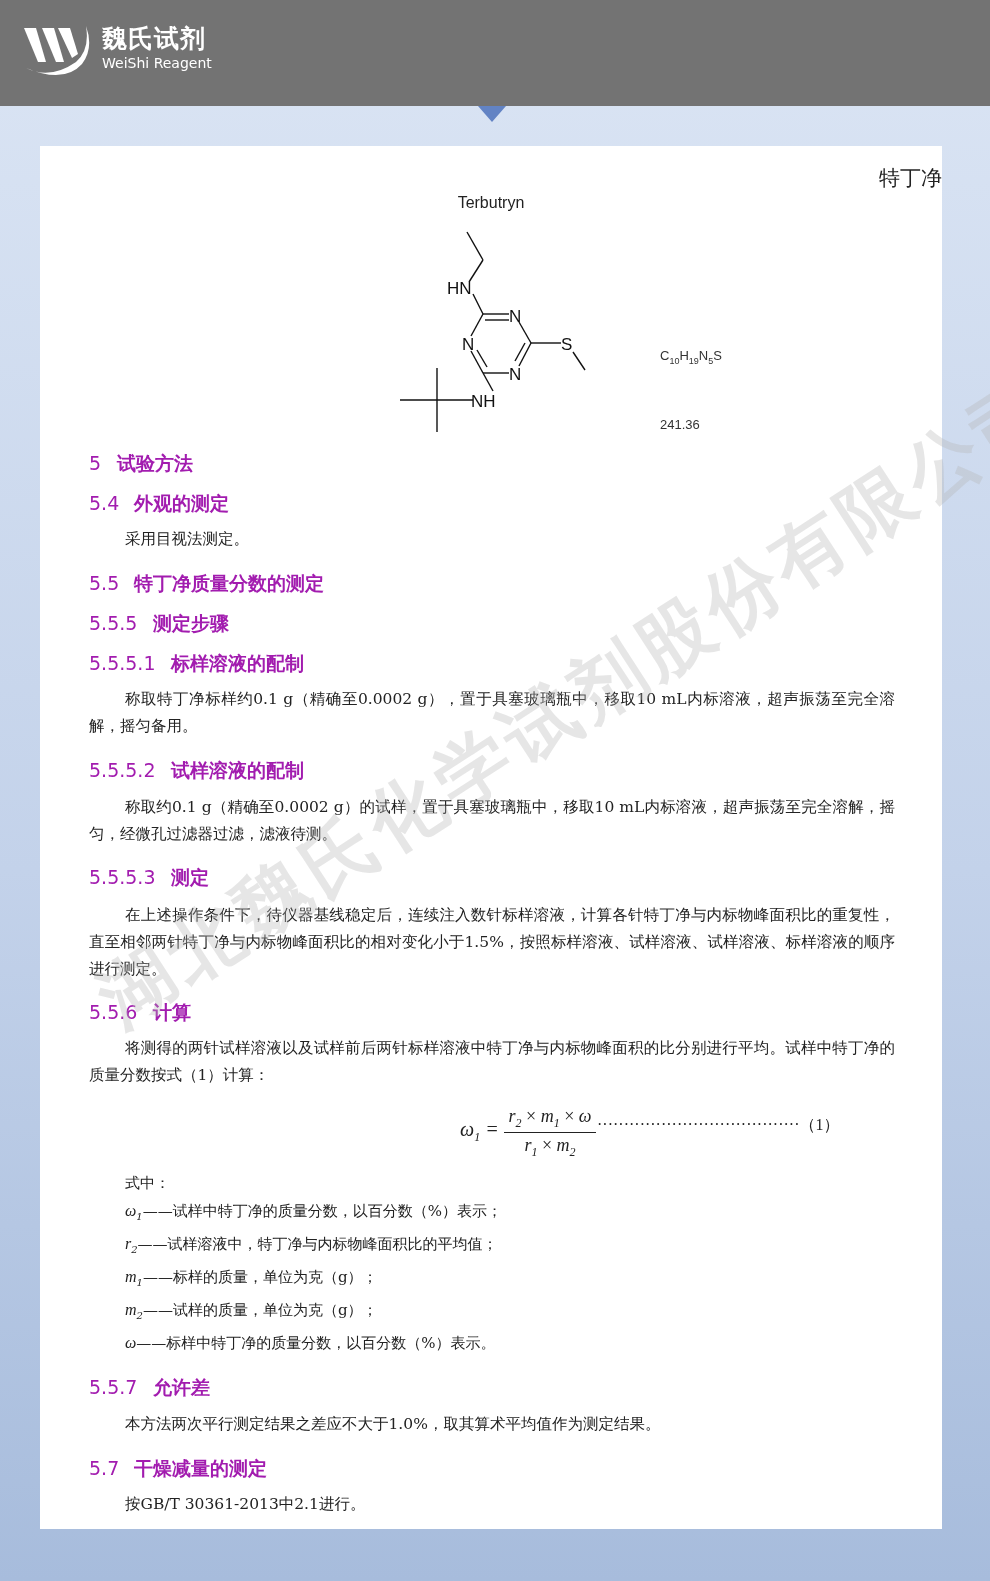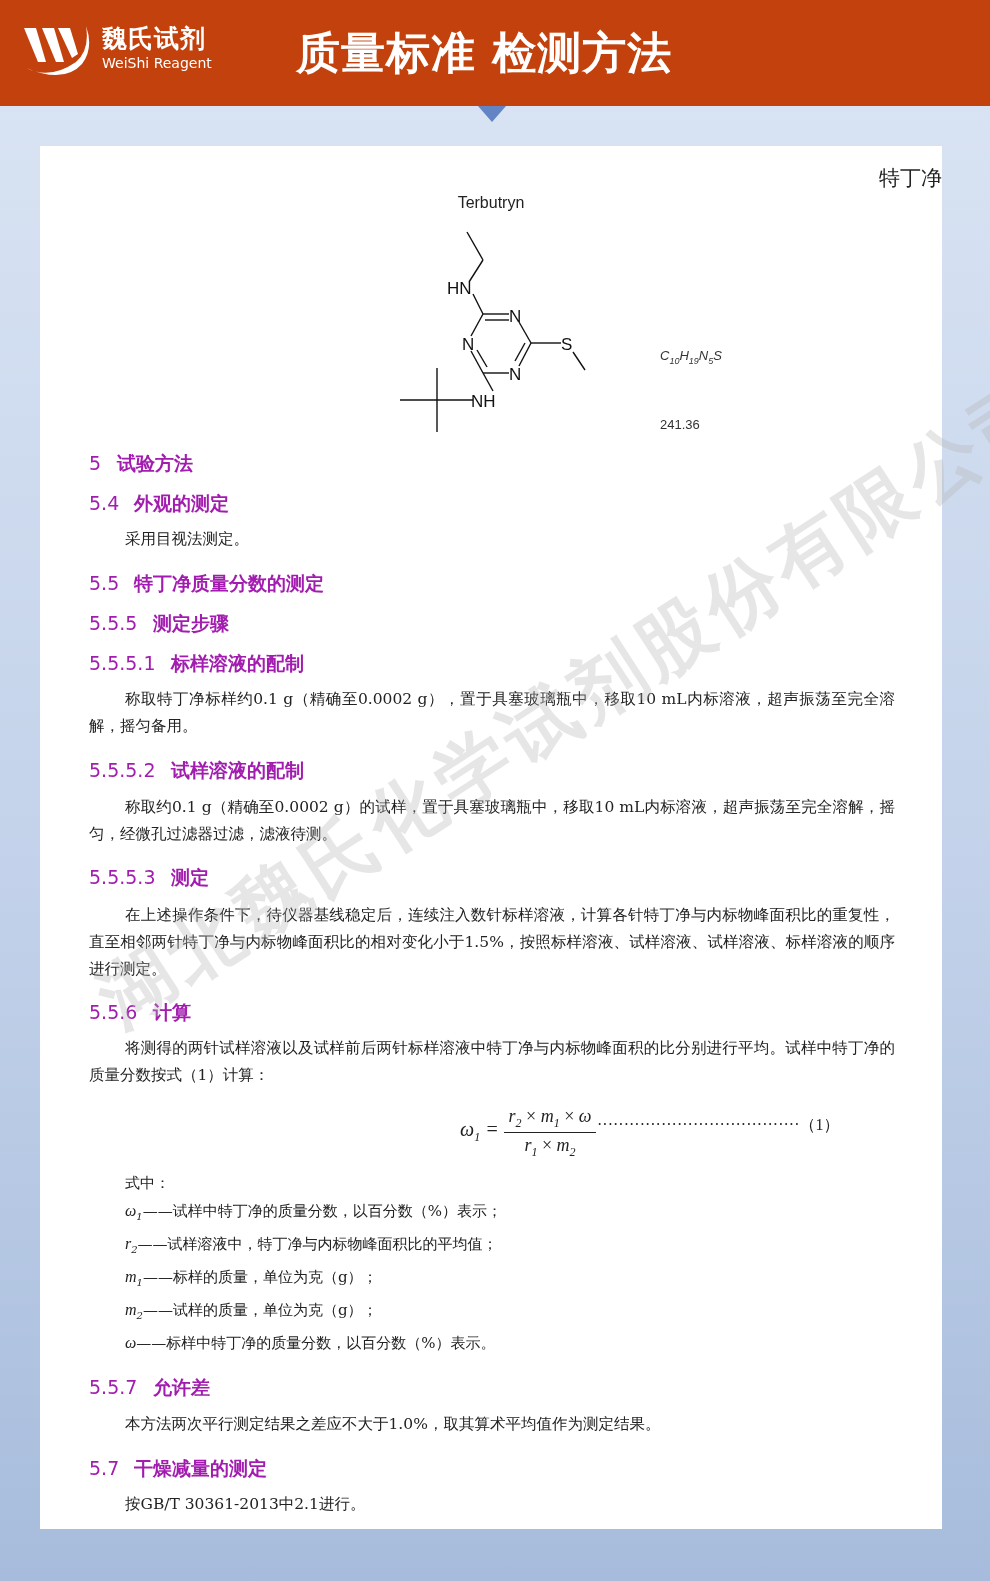--- a/index.html
+++ b/index.html
@@ -5,21 +5,21 @@
   * { margin: 0; padding: 0; box-sizing: border-box; }
   html, body { width: 990px; height: 1581px; }
   body {
     position: relative;
     background: linear-gradient(to bottom, #dbe5f4 0%, #c3d2ea 55%, #a7bcdc 100%);
     font-family: "DejaVu Sans", sans-serif;
     overflow: hidden;
   }
   .header {
     position: absolute; left: 0; top: 0; width: 990px; height: 106px;
-    background: #c2410c;
+    background: #737373;
   }
   .header-notch {
     position: absolute; left: 478px; top: 106px; width: 0; height: 0;
     border-left: 14px solid transparent; border-right: 14px solid transparent;
     border-top: 16px solid #6283c4;
   }
   .logo { position: absolute; left: 20px; top: 18px; width: 200px; height: 60px; }
   .logo svg { position: absolute; left: 0; top: 0; }
   .logo-cn {
     position: absolute; left: 82px; top: 4px; color: #fff;
@@ -40,21 +40,21 @@
   .watermark {
     position: absolute; left: 40px; top: 820px; width: 1000px;
     transform: rotate(-33deg); transform-origin: left top;
     font-family: "DejaVu Sans", sans-serif; font-weight: bold; font-size: 74px;
     color: rgba(180,180,180,0.33); letter-spacing: 6px; white-space: nowrap;
     pointer-events: none; z-index: 5;
   }
   .cmpd-cn { position: absolute; left: 0; width: 100%; top: 18px; text-align: right; font-size: 21px; color: #222; }
   .cmpd-en { position: absolute; left: 0; width: 100%; top: 48px; text-align: center; font-size: 16px; color: #222; font-family: "Liberation Sans", sans-serif; }
   .structure { position: absolute; left: 355px; top: 82px; }
-  .formula { position: absolute; left: 620px; top: 202px; font-size: 13px; color: #333; font-family: "Liberation Sans", sans-serif; font-style: italic; }
+  .formula { position: absolute; left: 620px; top: 202px; font-size: 13px; color: #333; font-family: "Liberation Sans", sans-serif; }
   .formula sub { font-size: 9px; }
   .mw { position: absolute; left: 620px; top: 243px; font-size: 13px; color: #333; font-family: "Liberation Sans", sans-serif; margin-top: 28px; }
 
   .h { position: absolute; left: 49px; font-size: 19px; font-weight: bold; color: #a21caf; font-family: "DejaVu Sans", sans-serif; white-space: nowrap; }
   .h .num { font-weight: normal; display: inline-block; }
   .p {
     position: absolute; left: 49px; width: 806px; font-size: 15.5px; line-height: 27px; color: #222;
     font-family: "DejaVu Serif", serif; text-indent: 36px; text-align: justify;
   }
   .defs { position: absolute; left: 85px; top: 1024px; font-family: "DejaVu Serif", serif; font-size: 15px; color: #222; line-height: 27px; }
@@ -75,21 +75,20 @@
   <div class="logo">
     <svg width="78" height="60" viewBox="0 0 78 60">
       <path d="M6 50 Q30 62 56 44 Q70 32 66 8 Q74 30 62 46 Q44 66 6 50 Z" fill="#ffffff"></path>
       <polygon points="4,10 16,10 26,44 18,44" fill="#ffffff"></polygon>
       <polygon points="22,10 34,10 44,44 36,44" fill="#ffffff"></polygon>
       <polygon points="38,10 50,10 58,36 52,40" fill="#ffffff"></polygon>
     </svg>
     <div class="logo-cn">魏氏试剂</div>
     <div class="logo-en">WeiShi Reagent</div>
   </div>
-  <div class="header-title">质量标准 检测方法</div>
 </div>
 <div class="header-notch"></div>
 
 <div class="page">
 
   <div class="cmpd-cn">特丁净</div>
   <div class="cmpd-en">Terbutryn</div>
 
   <svg class="structure" width="200" height="210" viewBox="0 0 200 210">
     <g stroke="#111" stroke-width="1.4" fill="none">

